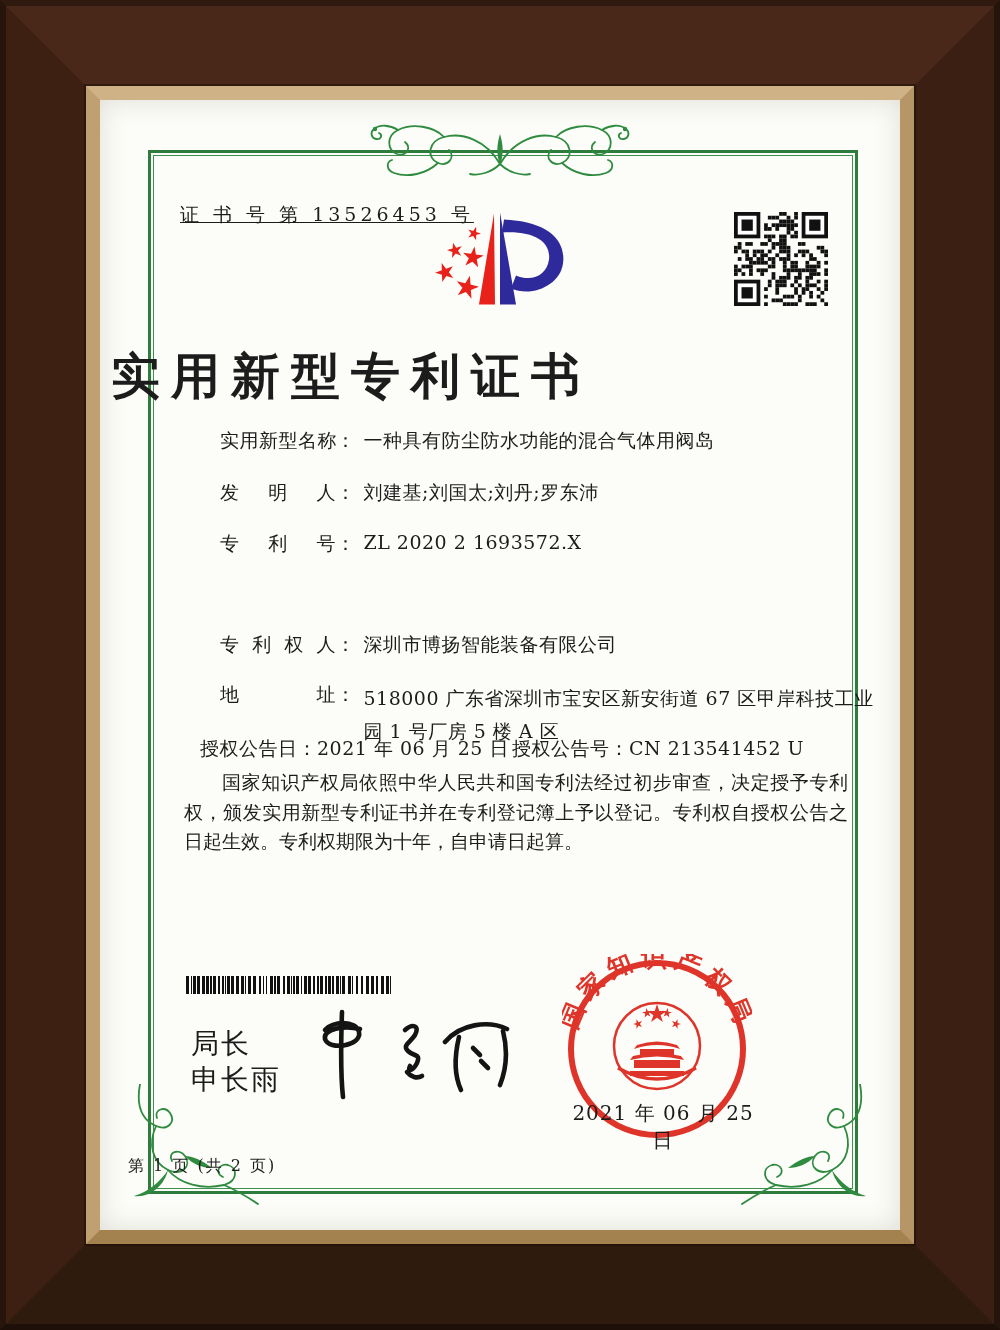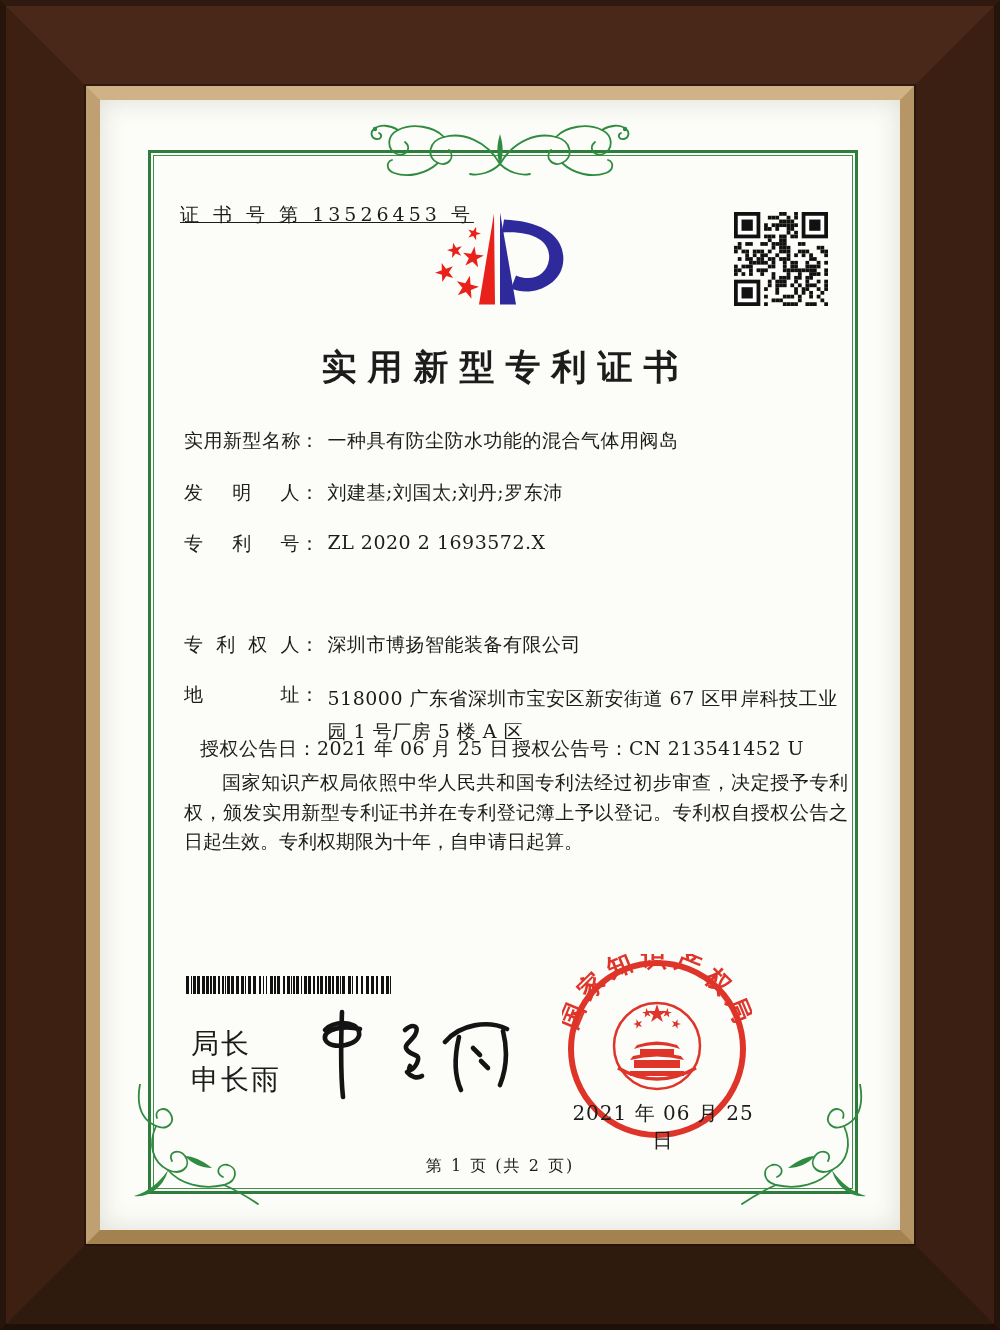--- a/index.html
+++ b/index.html
@@ -28,42 +28,42 @@
   .gborder::after{content:"";position:absolute;inset:2px;border:1px solid #3f9050;}
   
   .orn{position:absolute;pointer-events:none;}
   .orn-top{left:250px;top:20px;width:300px;height:70px;}
   .orn-bl{left:22px;top:984px;width:140px;height:140px;}
   .orn-br{left:638px;top:984px;width:140px;height:140px;transform:scaleX(-1);}
   
   .cert-no{position:absolute;left:80px;top:102px;font-size:19px;letter-spacing:4px;text-decoration:underline;}
   .logo{position:absolute;left:318px;top:88px;width:180px;height:148px;}
   .qr{position:absolute;left:634px;top:112px;width:94px;height:94px;}
-  .title{position:absolute;left:0;right:0;top:244px;text-align:center;
-    font-size:35px;font-weight:600;letter-spacing:11px;text-indent:11px;}
+  .title{position:absolute;left:0;right:0;top:244px;
+    font-size:49px;font-weight:600;letter-spacing:11px;text-indent:11px;}
   .row{position:absolute;left:84px;right:56px;font-size:19px;letter-spacing:.5px;white-space:nowrap;}
-  .row .lbl{display:inline-block;width:116px;text-align:justify;text-align-last:justify;vertical-align:top;}
+  .row .lbl{display:inline-block;width:116px;text-align:justify;text-align-last:justify;vertical-align:top;margin-left:36px;}
   .row .colon{vertical-align:top;}
   .row .val{display:inline-block;margin-left:8px;vertical-align:top;white-space:normal;}
   .row-addr .val{width:520px;line-height:33px;}
   .r1{top:328px}.r2{top:380px}.r3{top:431px}.r4{top:481px}.r5{top:532px}.r6{top:582px}
   .grant{position:absolute;left:84px;top:636px;font-size:19px;letter-spacing:.5px;white-space:nowrap;margin-left:16px;}
   .grant .g2{position:absolute;left:312px;top:0;}
   .paras{position:absolute;left:84px;top:668px;width:664px;font-size:19px;
     line-height:29.5px;text-align:justify;}
   .paras p{margin:0;text-indent:2em;}
   .barcode{position:absolute;left:86px;top:876px;width:205px;height:18px;}
   .signer{position:absolute;left:91px;top:928px;font-size:28px;line-height:36px;
     font-family:Liberation Mono, monospace;letter-spacing:2px;}
   .signature{position:absolute;left:212px;top:900px;width:218px;height:102px;}
   .seal{position:absolute;left:462px;top:854px;width:190px;height:190px;opacity:.94;}
   .seal-date{position:absolute;left:468px;top:1000px;width:190px;text-align:center;
     font-size:20px;letter-spacing:1px;z-index:5;}
-  .footer{position:absolute;left:0;right:0;top:1056px;text-align:center;
-    font-size:16px;letter-spacing:2px;}
+  .footer{position:absolute;left:0;right:0;top:1056px;text-align:left;
+    font-size:16px;letter-spacing:2px;padding-left:28px;}
 </style>
 </head>
 <body>
 
 <div class="wood"></div>
 <div class="wood-edge"></div>
 <div class="gold"></div>
 
 <div class="paper">
 

